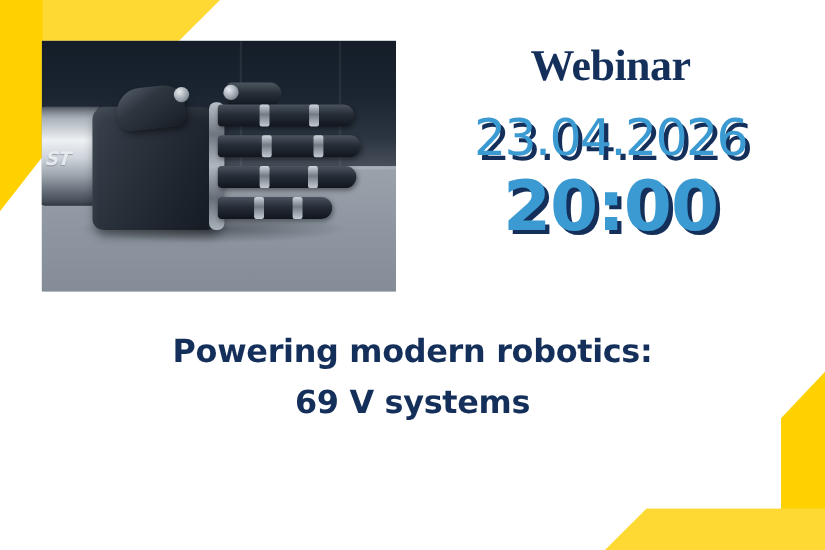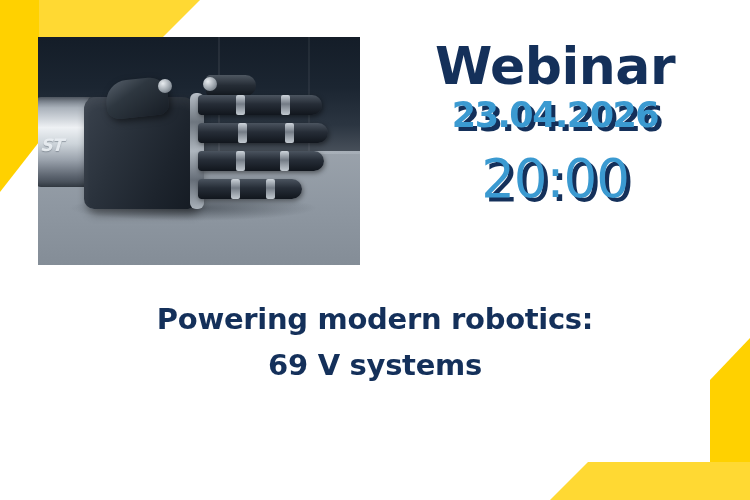--- a/index.html
+++ b/index.html
@@ -162,39 +162,40 @@
   }
 
   
   #headline-block {
     position: absolute;
     left: 375px; top: 38px;
     width: 360px;
     text-align: center;
   }
   #webinar-title {
-    font-size: 52px;
+    font-size: 40px;
     font-weight: 700;
     color: #14305A;
     letter-spacing: -0.5px;
     line-height: 1.1;
+    font-family: Liberation Serif, serif;
   }
   #date-value {
-    margin-top: 3px;
-    font-size: 35px;
-    font-weight: 700;
+    margin-top: 20px;
+    font-size: 46px;
+    font-weight: 400;
     color: #3B9AD1;
     letter-spacing: -1.5px;
     line-height: 1.02;
     text-shadow: 4px 4px 0 #14305A;
   }
   #time-value {
-    margin-top: 18px;
-    font-size: 53px;
-    font-weight: 400;
+    margin-top: 7px;
+    font-size: 63px;
+    font-weight: 700;
     color: #3B9AD1;
     letter-spacing: -1px;
     line-height: 1.02;
     text-shadow: 4px 4px 0 #14305A;
   }
 
   
   #subject-block {
     position: absolute;
     left: 75px; top: 296px;

